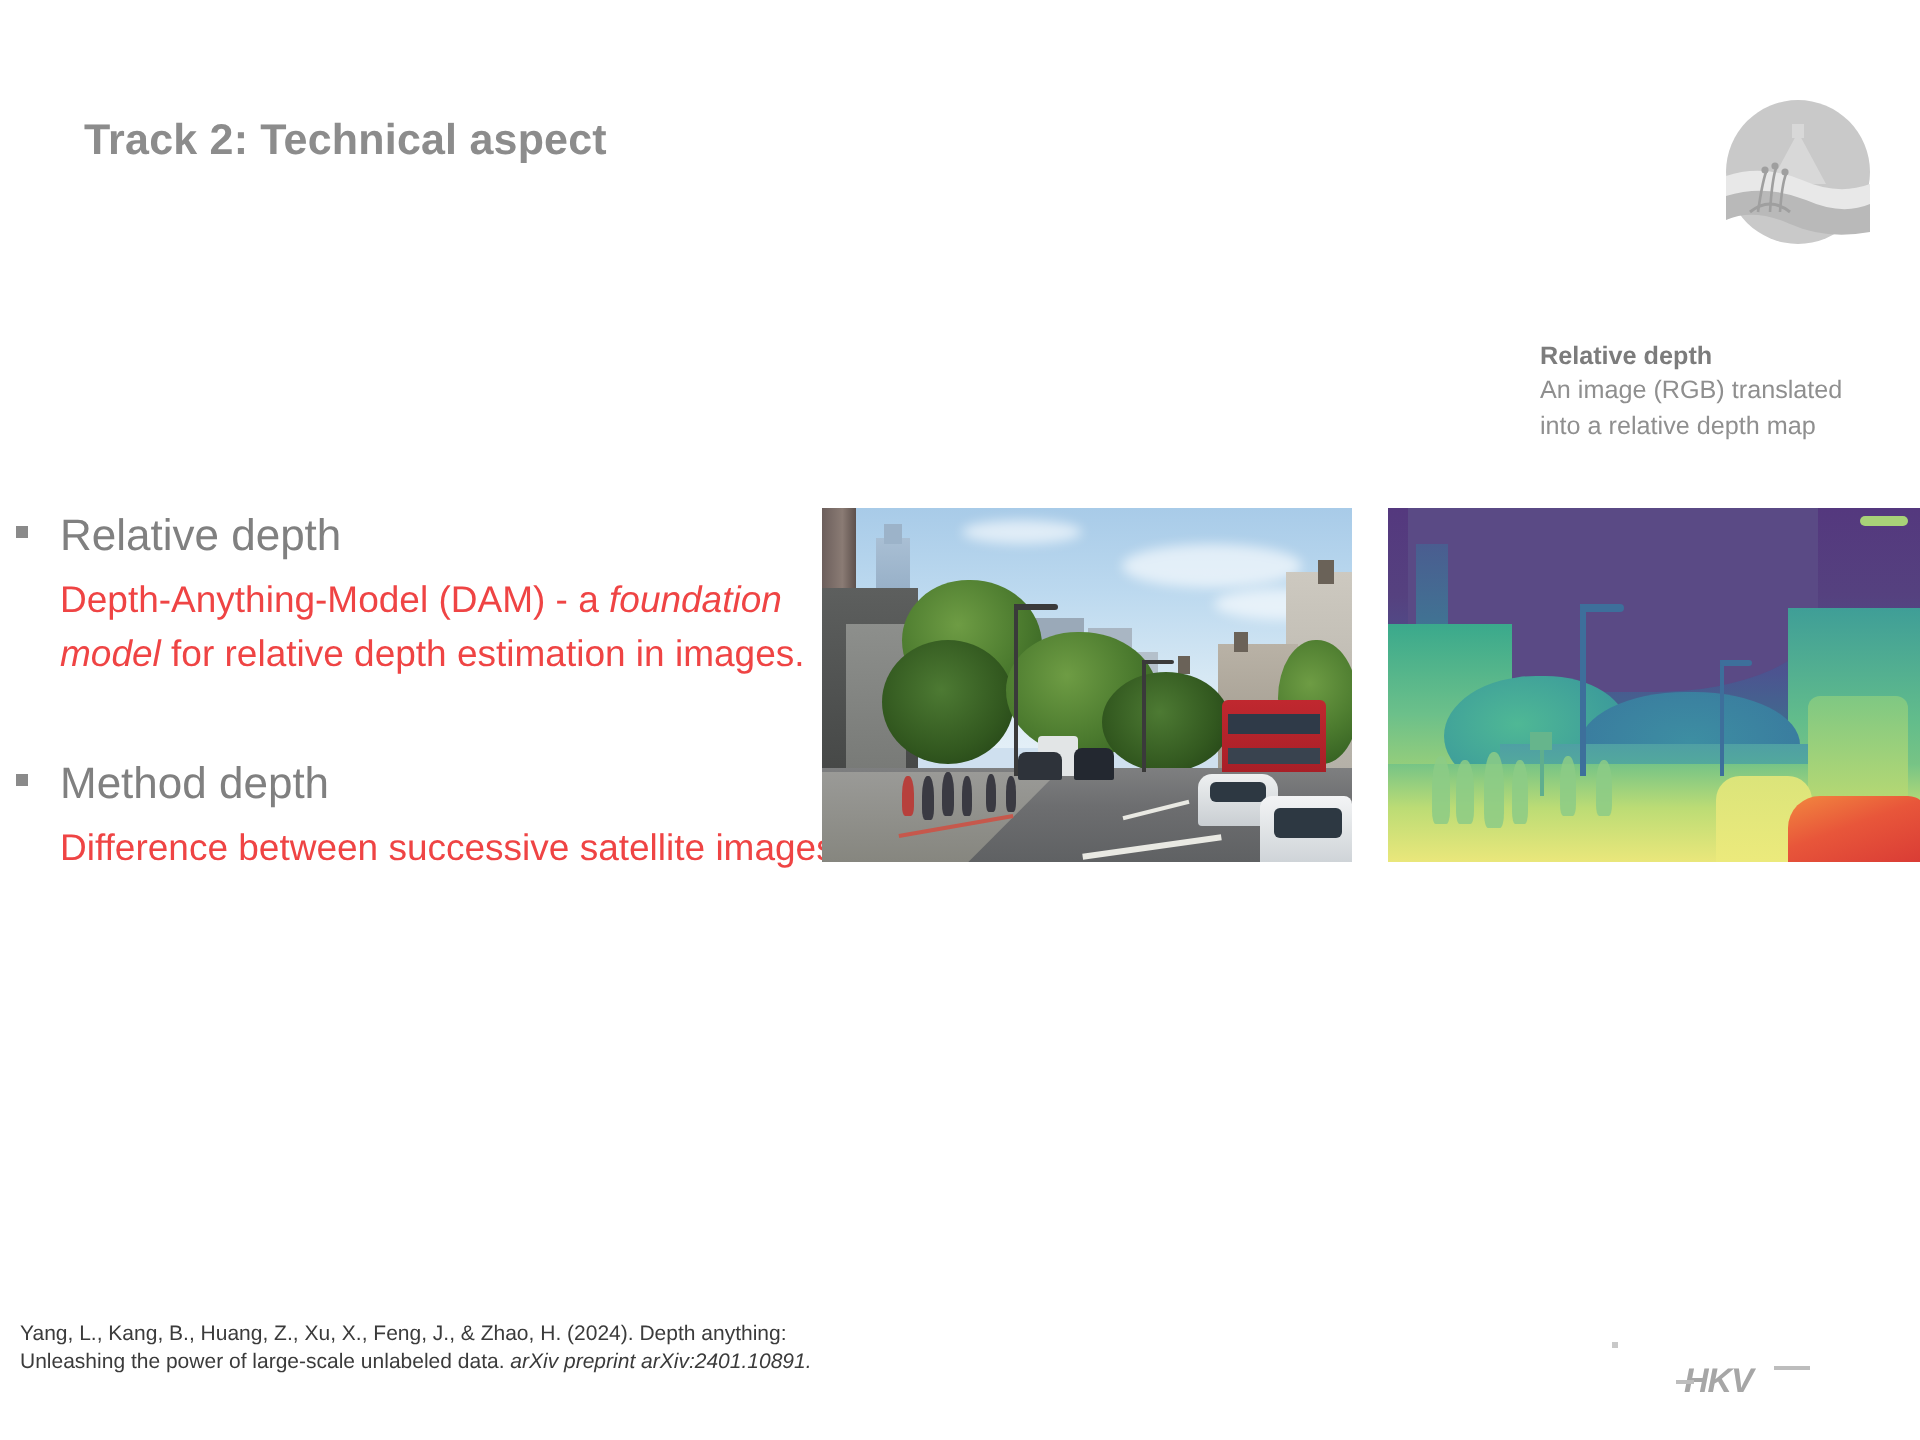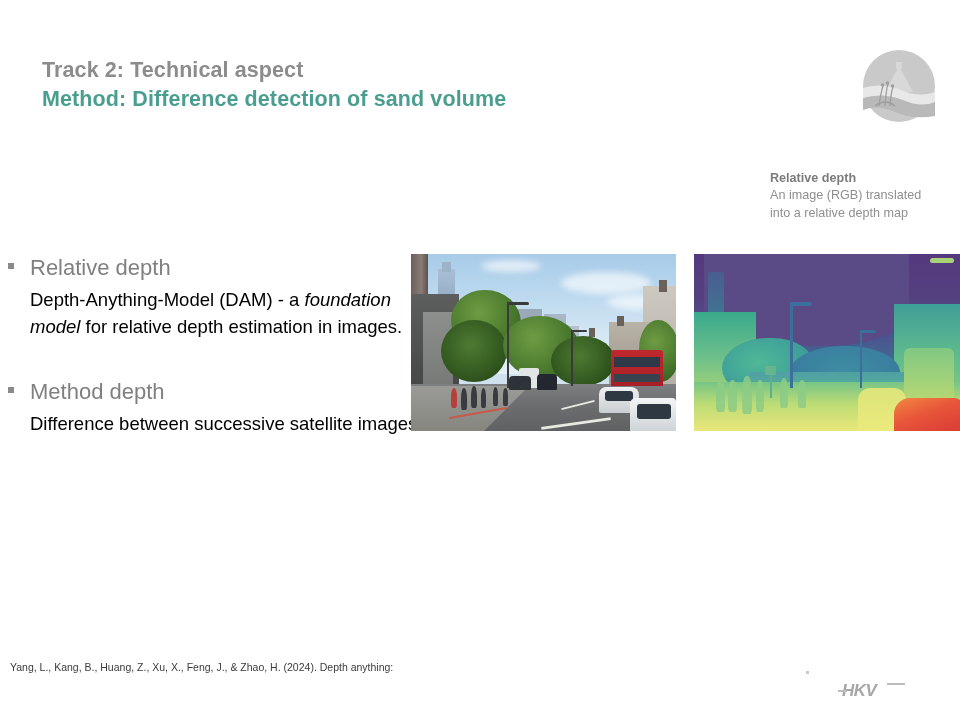--- a/index.html
+++ b/index.html
@@ -95,21 +95,21 @@
     line-height: 32px;
     font-weight: normal;
   }
   .sub-block {
     padding-left: 30px;
     margin-top: 2px;
     margin-bottom: 20px;
   }
   .sub-text {
     font-size: 18.5px;
-    color: #000000;
+    color: #ef4444;
     line-height: 27px;
   }
   .sub-text i {
     font-style: italic;
   }
   .gap-block { height: 16px; }
 
   
   #rgb-photo {
     position: absolute;
@@ -344,21 +344,20 @@
     left: 806px; top: 671px;
     width: 3px; height: 3px;
     background: #c8c8c8;
   }
 </style>
 </head>
 <body>
 
 <div id="title-block">
   <div id="title-line-1">Track 2: Technical aspect</div>
-  <div id="title-line-2">Method: Difference detection of sand volume</div>
 </div>
 
 <div id="brand-logo">
   <svg viewBox="0 0 76 76" width="76" height="76" aria-hidden="true">
     <circle cx="38" cy="38" r="36" fill="#c9c9c9"></circle>
     <path d="M38 18 L52 44 L24 44 Z" fill="#d8d8d8"></path>
     <rect x="35" y="14" width="6" height="7" fill="#d8d8d8"></rect>
     <path d="M2 40 Q20 34 40 42 Q58 50 74 44 L74 58 Q54 62 36 54 Q18 46 2 52 Z" fill="#e8e8e8"></path>
     <path d="M2 50 Q22 44 42 52 Q60 60 74 54 L74 68 Q52 72 34 64 Q16 56 2 62 Z" fill="#b9b9b9"></path>
     <path d="M18 58 Q20 44 22 38 M24 58 Q25 42 27 36 M29 58 Q30 44 32 39" stroke="#9f9f9f" stroke-width="1.3" fill="none"></path>
@@ -482,20 +481,21 @@
   <div class="img-layer d-person" style="left:62px;top:126px;width:8px;height:32px;"></div>
   <div class="img-layer d-person" style="left:86px;top:124px;width:8px;height:30px;"></div>
   <div class="img-layer d-person" style="left:104px;top:126px;width:8px;height:28px;"></div>
 
   <div class="img-layer d-car-pale"></div>
   <div class="img-layer d-car-red"></div>
 </div>
 
 <div id="footer-citation">
   <div>Yang, L., Kang, B., Huang, Z., Xu, X., Feng, J., &amp; Zhao, H. (2024). Depth anything:</div>
+  <div><span>Unleashing the power of large-scale unlabeled data. </span><i>arXiv preprint arXiv:2401.10891.</i></div>
 </div>
 
 <div id="footer-dot"></div>
 
 <div id="footer-logo">
   <span class="bar-top"></span>
   <span class="bar-left"></span>
   <span>HKV</span>
 </div>
 

